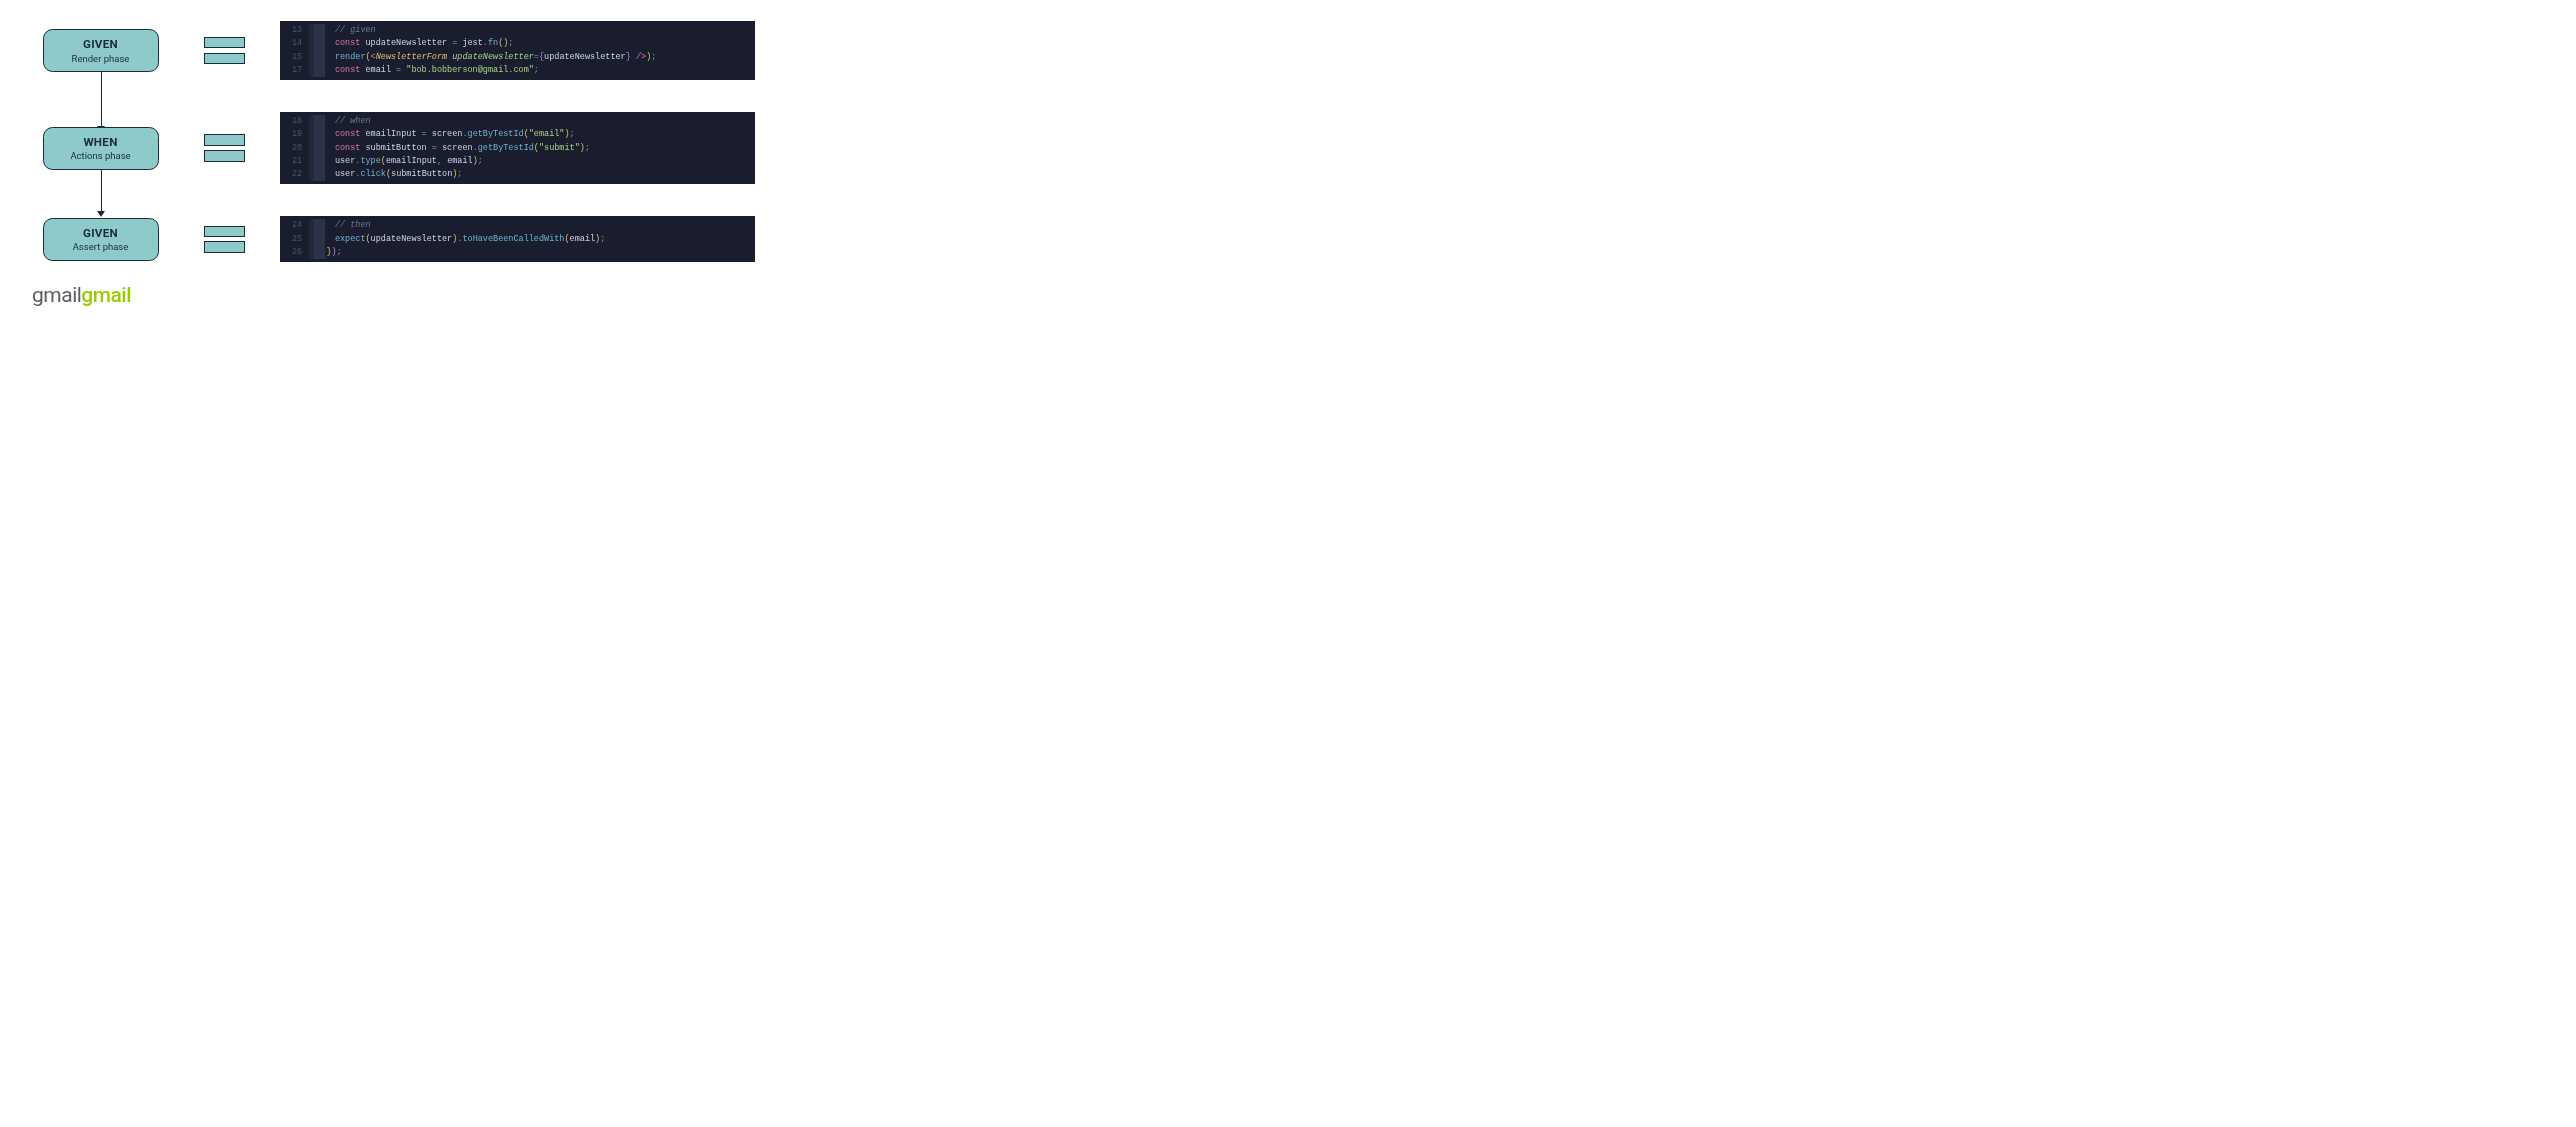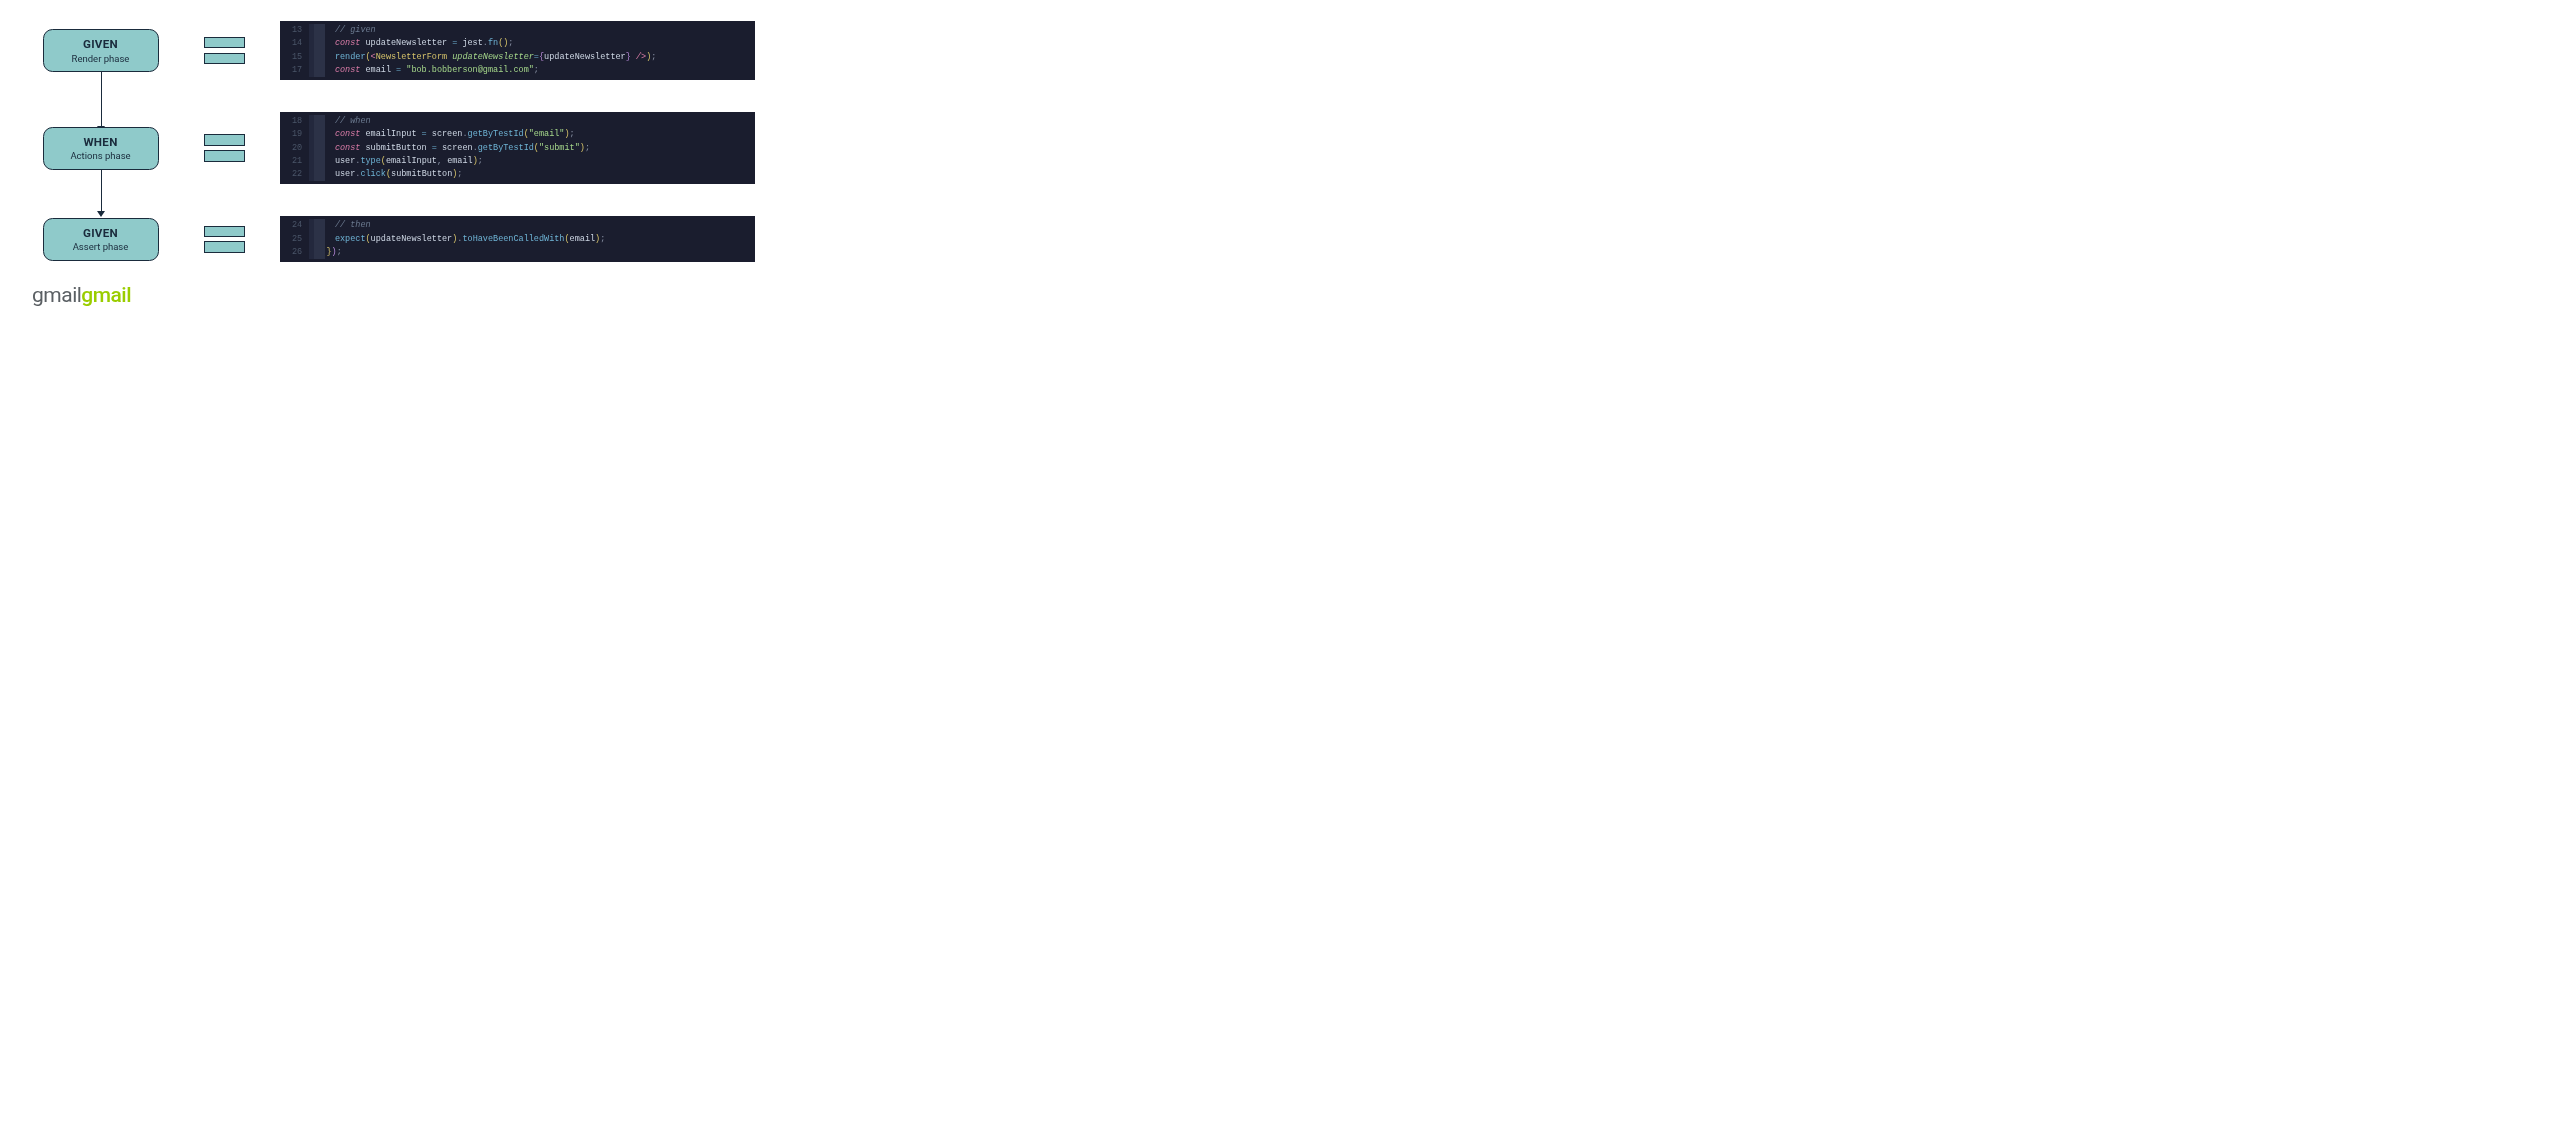--- a/index.html
+++ b/index.html
@@ -89,29 +89,29 @@
     text-align: right;
     padding-right: 6.3px;
     user-select: none;
     background: #1a1d2e;
   }
   .gutter-a { background: #23283d; }
   .gutter-b { background: #2c3247; }
   .code-txt { padding: 0 9.5px; white-space: pre; }
 
   .tk-comment { color: #6b7a8f; font-style: italic; }
-  .tk-keyword { color: #d87ba6; font-style: italic; }
+  .tk-keyword { color: #d87ba6; }
   .tk-ident   { color: #cdd6e3; }
   .tk-func    { color: #6eb3d4; }
   .tk-obj     { color: #cdd6e3; }
   .tk-op      { color: #6eb3d4; }
   .tk-paren   { color: #d6c36a; }
   .tk-paren2  { color: #b588d6; }
   .tk-tag     { color: #d87ba6; font-style: italic; }
-  .tk-comp    { color: #d6c36a; }
+  .tk-comp    { color: #d6c36a; font-style: italic; }
   .tk-attr    { color: #a4d68a; font-style: italic; }
   .tk-str     { color: #a4d68a; }
   .tk-brace2  { color: #d6c36a; }
   .tk-punct   { color: #8a93a6; }
 
   .logo {
     margin-top: 21px;
     font-family: -apple-system, BlinkMacSystemFont, "Segoe UI", Roboto, sans-serif;
     font-size: 21px;
     font-weight: 400;

